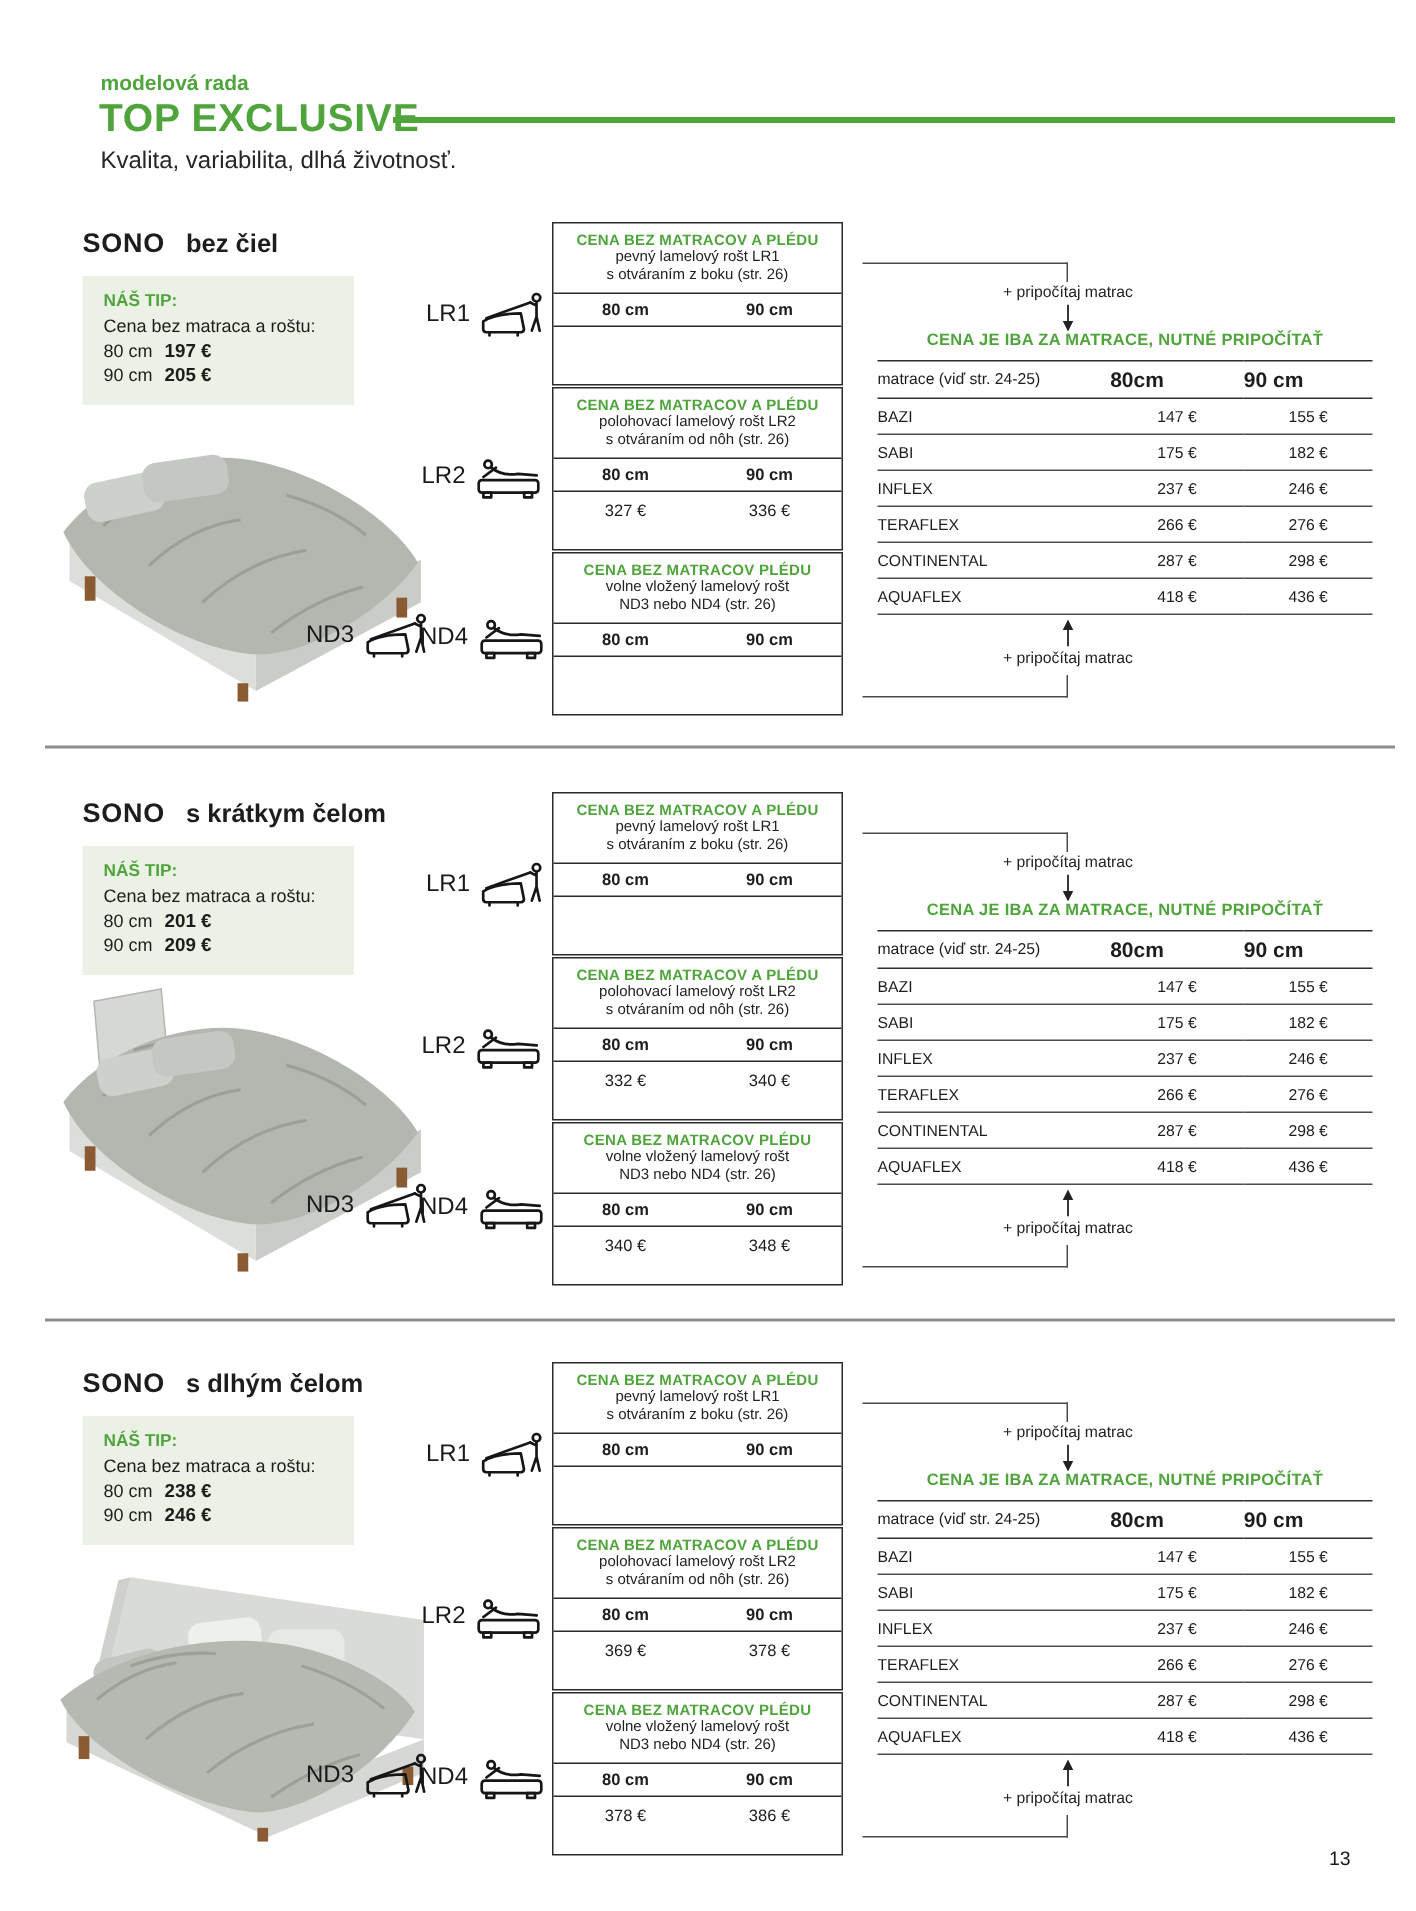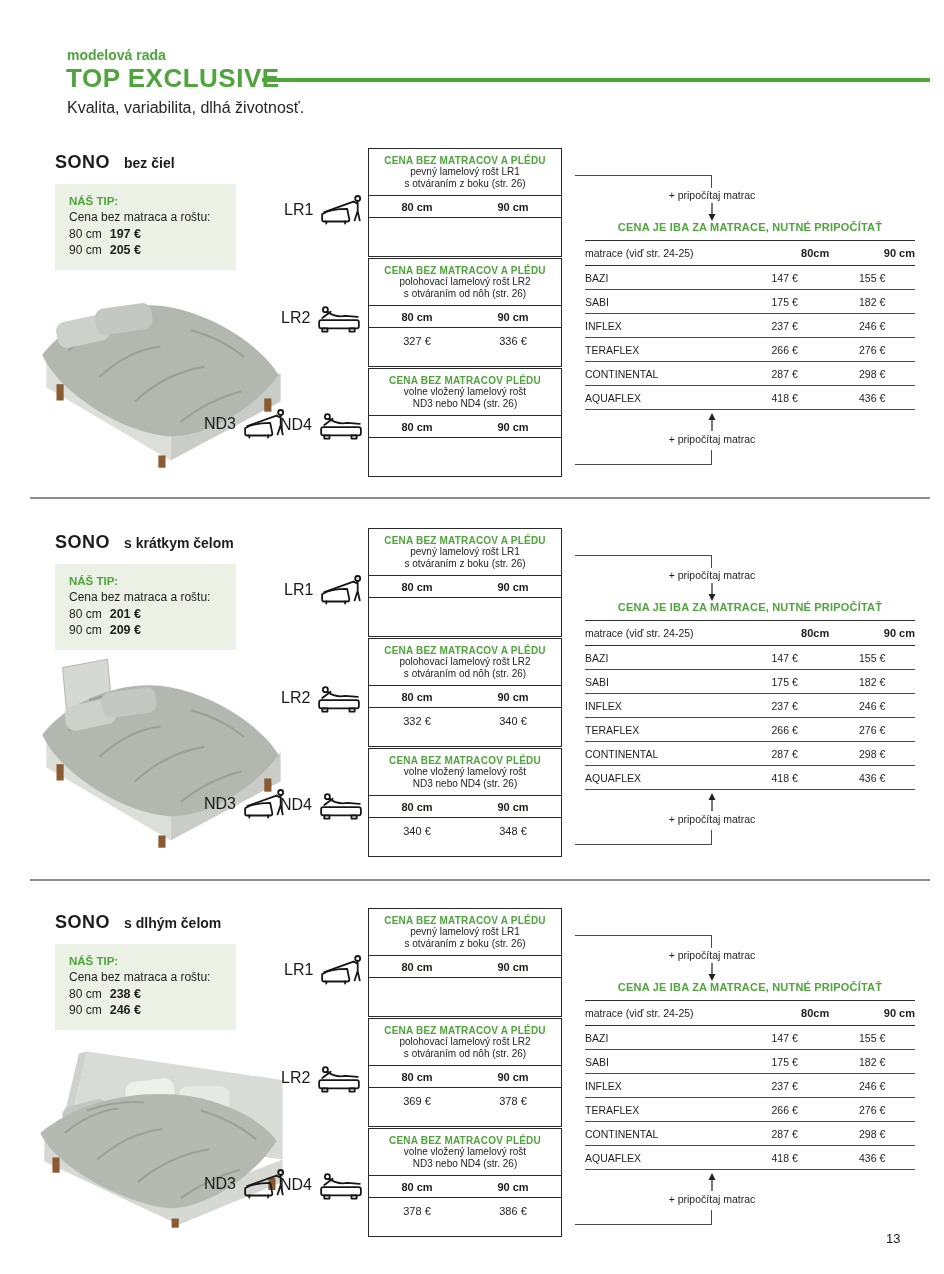--- a/index.html
+++ b/index.html
@@ -22,21 +22,21 @@
   .title-rule{left:262px;top:78px;width:668px;height:4px;background:var(--green);}
   .subtitle{left:67px;top:99px;font-size:16px;color:#262624;}
   
   .separator{left:30px;width:900px;height:2px;background:#8d8d8d;}
   .sep1{top:497px;} .sep2{top:879px;}
   .page-num{left:886px;top:1231px;font-size:13px;color:#1a1a1a;}
   
   .section{position:absolute;left:0;width:944px;height:352px;}
   .model-line{position:absolute;left:55px;top:4px;white-space:nowrap;}
   .model{font-size:18px;font-weight:bold;letter-spacing:.5px;}
-  .variant{font-size:14px;font-weight:bold;margin-left:14px;}
+  .variant{font-size:17px;font-weight:bold;margin-left:14px;}
   .tip-box{position:absolute;left:55px;top:36px;width:181px;height:86px;background:var(--tip-bg);padding:11px 0 16px 14px;}
   .tip-title{color:var(--green);font-weight:bold;font-size:11.5px;margin-bottom:3px;}
   .tip-line{font-size:12px;margin-bottom:3px;}
   .tip-price{font-size:12px;margin-bottom:2px;}
   .tip-price b{margin-left:8px;font-size:12.5px;}
   .bed{position:absolute;left:28px;top:128px;width:275px;height:195px;}
   .bed svg{width:100%;height:100%;}
   .section[data-bed="none"] .bed-variant:not(.bed-none){display:none;}
   .section[data-bed="short"] .bed-variant:not(.bed-short){display:none;}
   .section[data-bed="long"] .bed-variant:not(.bed-long){display:none;}
@@ -57,21 +57,21 @@
   .pt-head span{flex:1;}
   .pt-vals{display:flex;height:26px;align-items:center;font-size:11px;}
   .pt-vals span{flex:1;}
   
   .elbow-top{position:absolute;left:575px;top:27px;width:137px;height:13px;border-top:1px solid #4a4a4a;border-right:1px solid #4a4a4a;}
   .conn-top{position:absolute;left:632px;top:41px;width:160px;display:flex;flex-direction:column;align-items:center;gap:2px;}
   .conn-text{font-size:10.5px;color:#1f1f1f;}
   .m-header{position:absolute;left:585px;top:73px;width:330px;text-align:center;color:var(--green);font-weight:bold;font-size:11px;letter-spacing:.2px;}
   table.mattress{position:absolute;left:585px;top:92px;width:330px;border-collapse:collapse;font-size:10.5px;}
   table.mattress th{font-weight:normal;text-align:left;height:25px;border-top:1.5px solid #2e2e2e;border-bottom:1.5px solid #2e2e2e;}
-  table.mattress th.c1,table.mattress th.c2{font-weight:bold;text-align:right;font-size:11px;}
+  table.mattress th.c1,table.mattress th.c2{font-weight:bold;text-align:left;font-size:14px;}
   table.mattress td{height:24px;border-bottom:1px solid #4c4c4c;}
   table.mattress .c0{width:47%;}
   table.mattress .c1{width:27%;text-align:center;}
   table.mattress .c2{width:26%;text-align:center;}
   .conn-bottom{position:absolute;left:632px;top:265px;width:160px;display:flex;flex-direction:column;align-items:center;gap:2px;}
   .elbow-bottom{position:absolute;left:575px;top:302px;width:137px;height:15px;border-right:1px solid #4a4a4a;border-bottom:1px solid #4a4a4a;}
   .arrow-svg{display:block;}
 </style>
 </head>
 <body>

